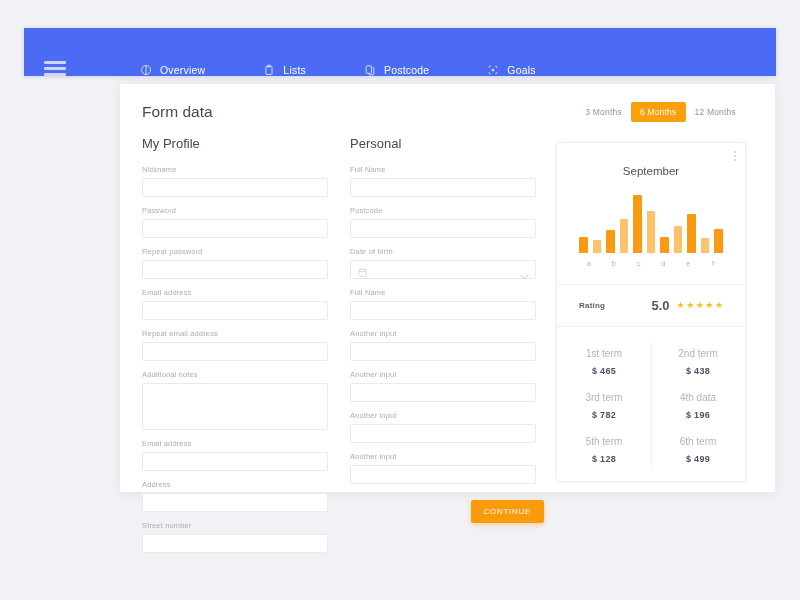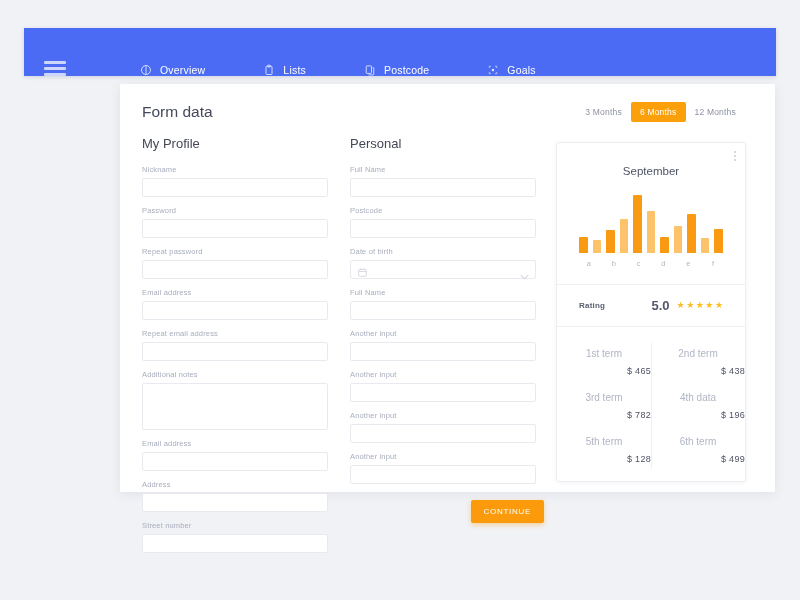--- a/index.html
+++ b/index.html
@@ -110,21 +110,21 @@
   .rating-row { display: flex; align-items: center; justify-content: space-between; padding: 13px 22px 13px 22px; }
   .rating-label { font-size: 8px; color: #5a5f70; font-weight: bold; letter-spacing: .2px; }
   .rating-right { display: flex; align-items: center; gap: 7px; }
   .rating-value { font-size: 13px; color: #53586a; font-weight: bold; }
   .stars { display: flex; gap: 1.5px; color: #fcbd21; font-size: 9px; line-height: 1; }
 
   .terms { position: relative; padding: 14px 0 10px 0; }
   .terms-grid { display: flex; flex-wrap: wrap; }
   .term { width: 50%; text-align: center; padding: 7px 0 9px 0; }
   .term-label { font-size: 10px; color: #b0b5c3; margin-bottom: 7px; }
-  .term-value { font-size: 9px; color: #4d5264; font-weight: normal; letter-spacing: .3px; text-align: right; }
+  .term-value { font-size: 9px; color: #4d5264; font-weight: bold; letter-spacing: .3px; }
   .terms-vline { position: absolute; left: 50%; top: 16px; bottom: 14px; width: 1px; background: #eef0f3; }
 </style>
 </head>
 <body>
 
 <div class="page">
 
   <div class="navbar">
     <div class="hamburger">
       <span></span>

